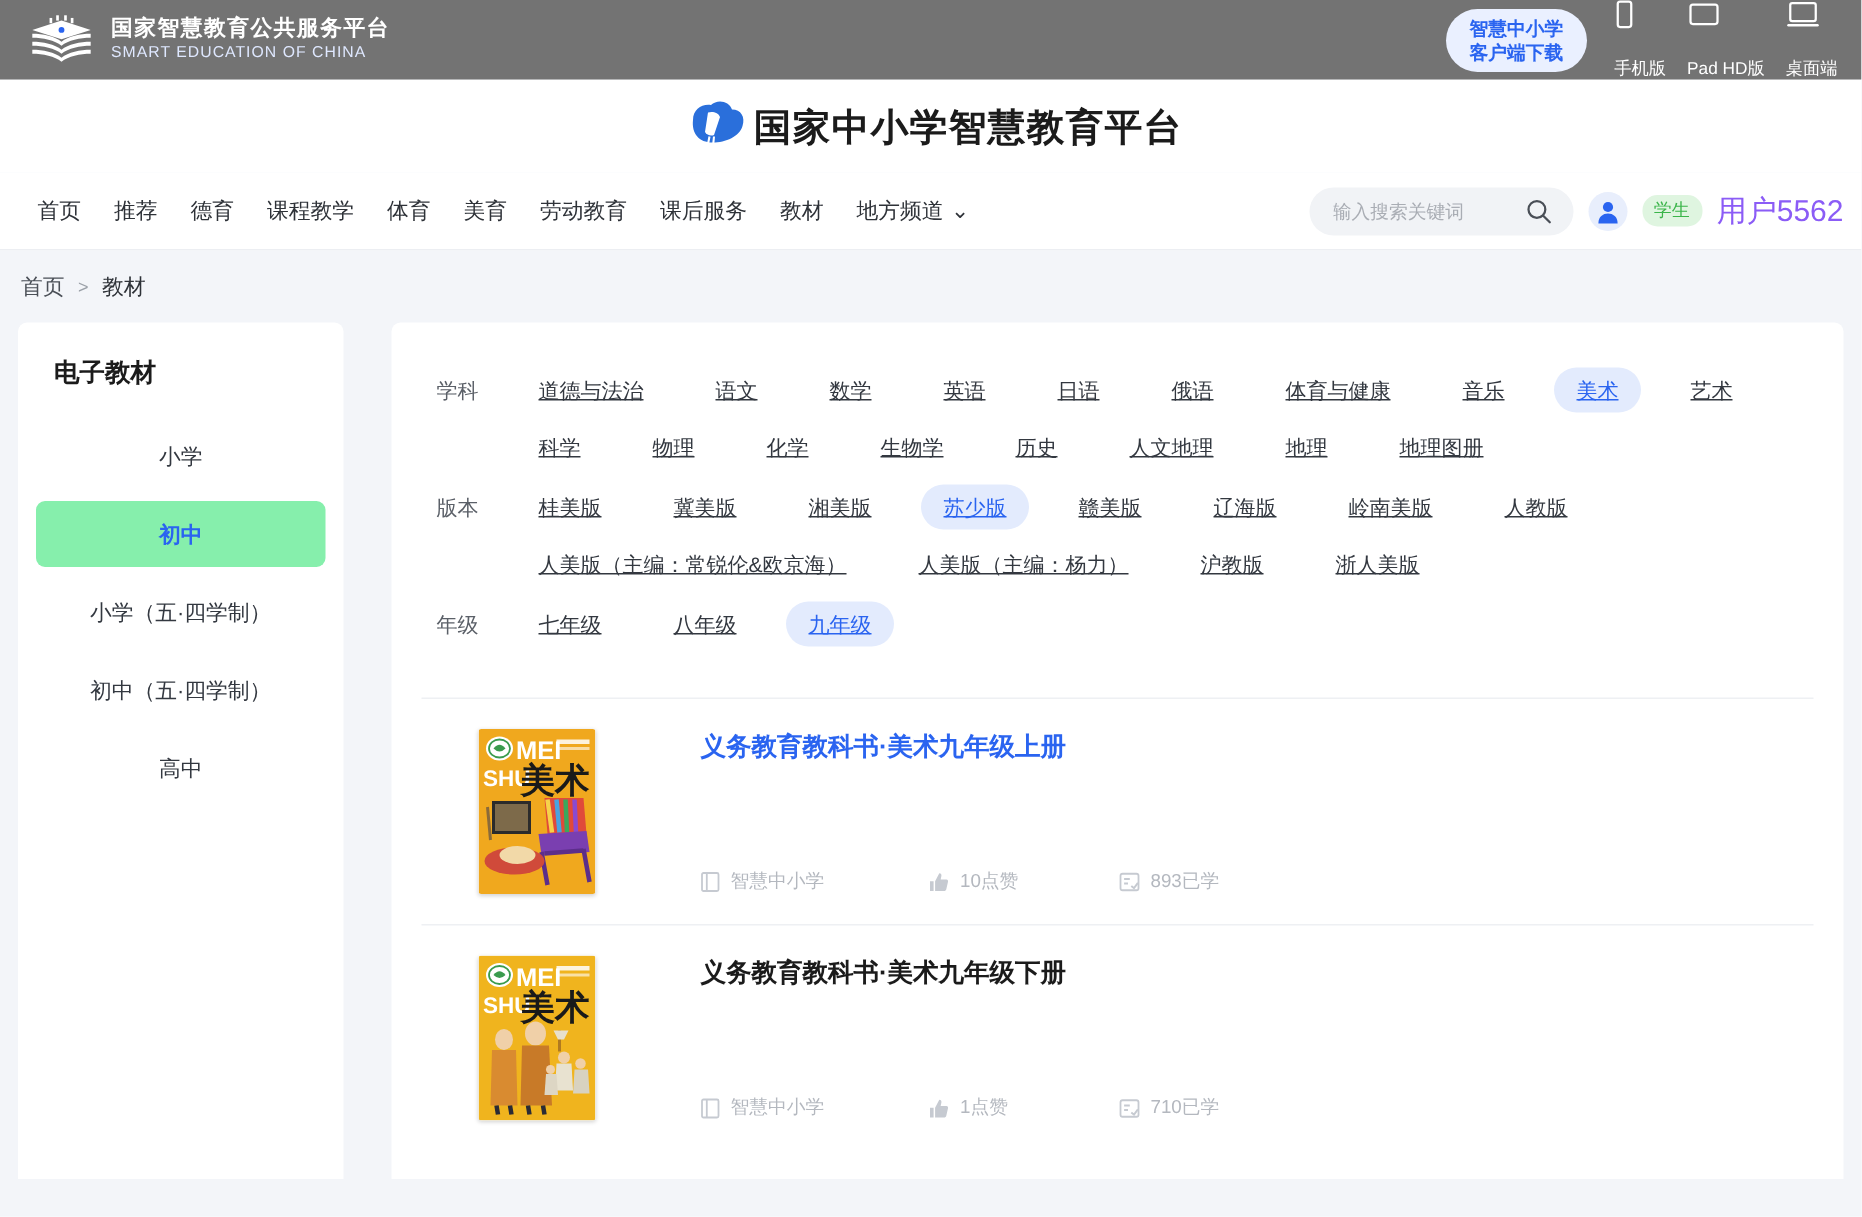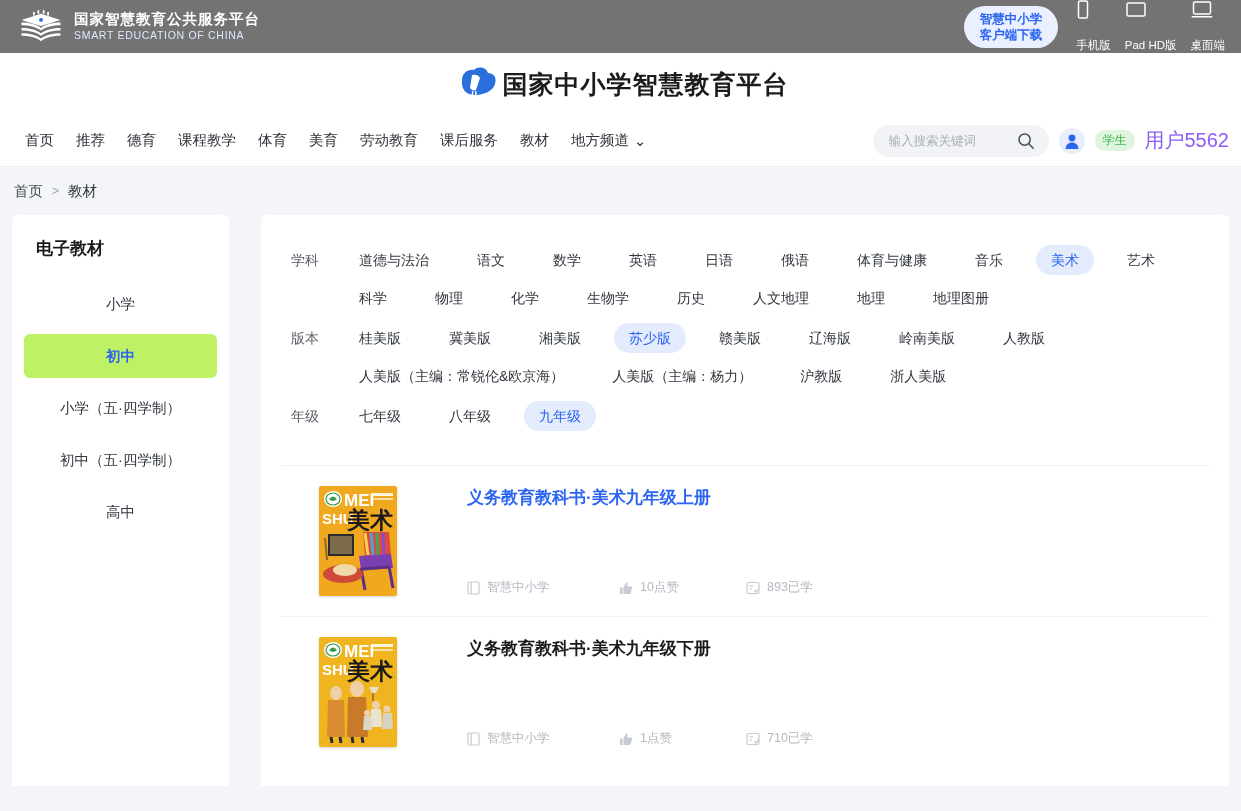--- a/index.html
+++ b/index.html
@@ -175,21 +175,21 @@
     align-items: center;
     justify-content: center;
     font-size: 14.5px;
     color: #333840;
     border-radius: 6px;
     margin-bottom: 8px;
     cursor: pointer;
     white-space: nowrap;
   }
   .side-item.active {
-    background: #bef264;
+    background: #86efac;
     color: #2a64f0;
     font-weight: bold;
     text-align: center;
   }
 
   
   .content {
     flex: 1;
     background: #ffffff;
     border-radius: 6px 6px 0 0;
@@ -219,20 +219,21 @@
   }
   .opt {
     font-size: 14px;
     color: #333840;
     padding: 6px 15px;
     border-radius: 15px;
     margin: 4px 9px;
     cursor: pointer;
     white-space: nowrap;
     line-height: 18px;
+    text-decoration: underline;
   }
   .opt.active {
     background: #e3ebfd;
     color: #2a64f0;
   }
 
   
   .book-list { margin-top: 30px; }
   .book-row {
     display: flex;

